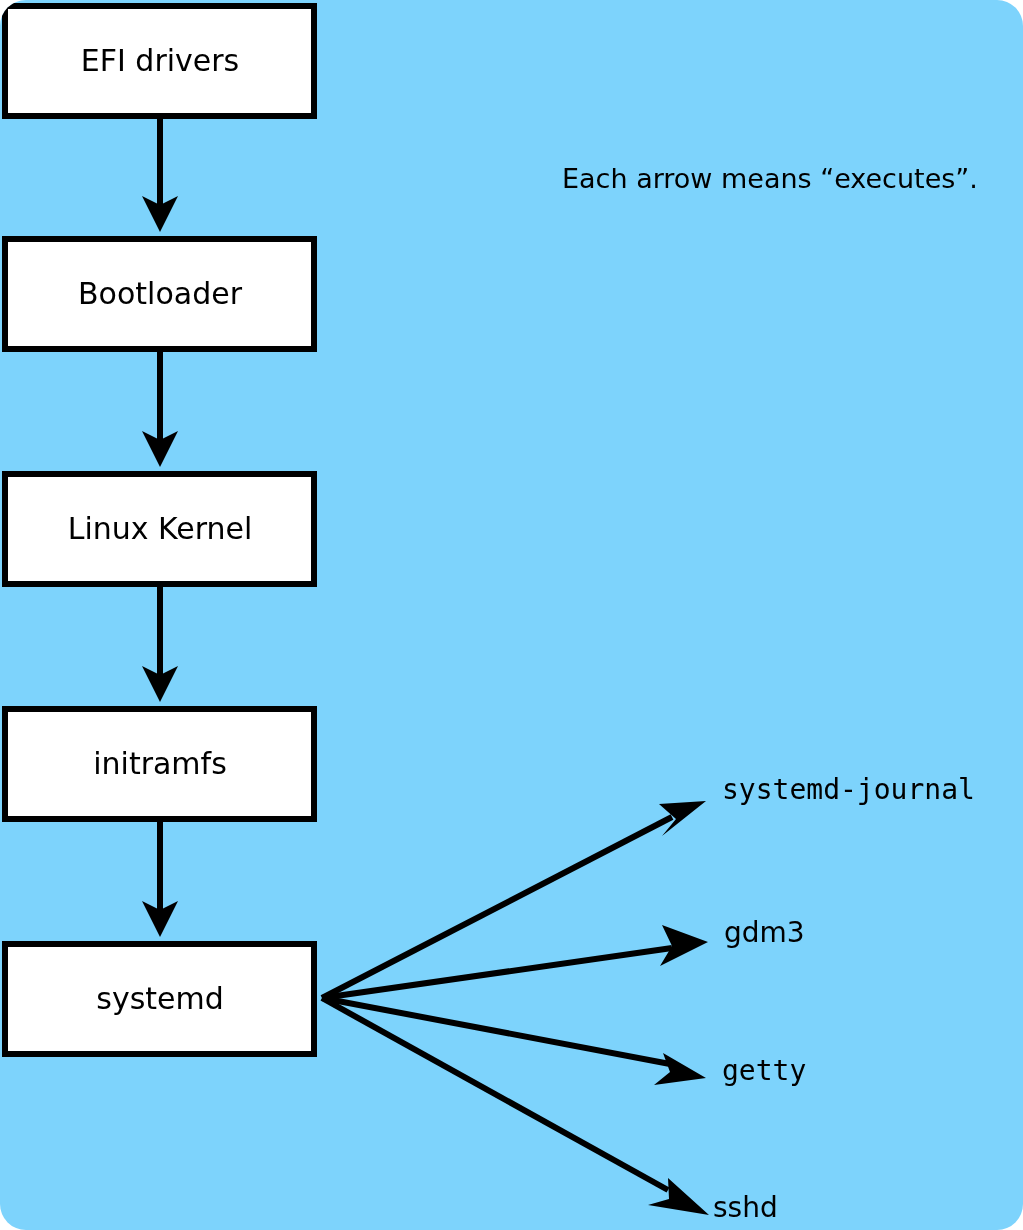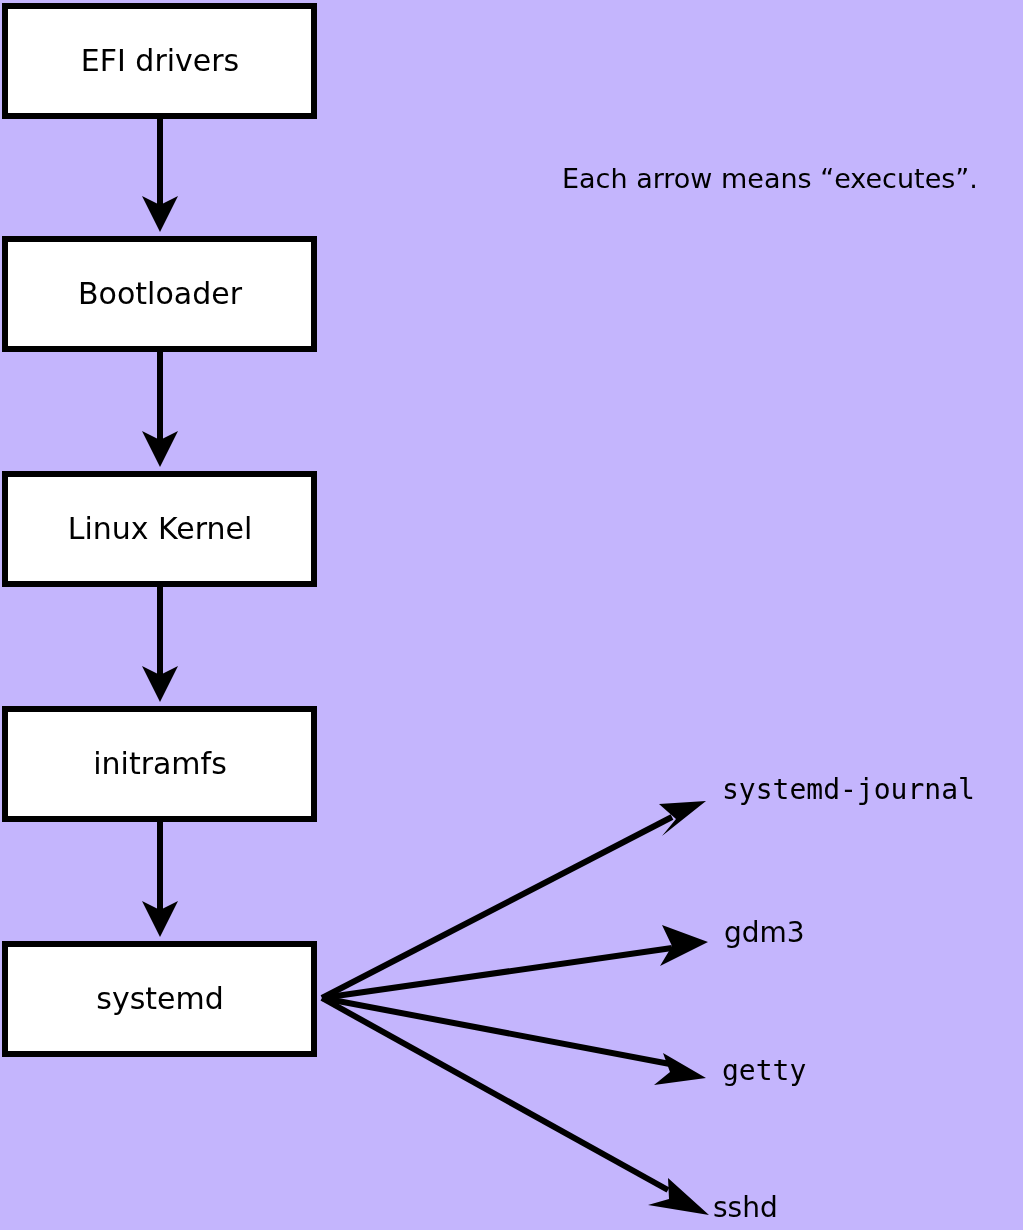--- a/index.html
+++ b/index.html
@@ -4,23 +4,24 @@
 <style>
   html, body {
     margin: 0;
     padding: 0;
     background: #ffffff;
   }
   #diagram-root {
     position: relative;
     width: 1023px;
     height: 1230px;
-    background: #c4b5fd;
+    background: #7dd3fc;
     font-family: "DejaVu Sans", sans-serif;
     overflow: hidden;
+    border-radius: 26px;
   }
   #diagram-svg {
     position: absolute;
     top: 0;
     left: 0;
     width: 1023px;
     height: 1230px;
     display: block;
   }
   .box-rect {

